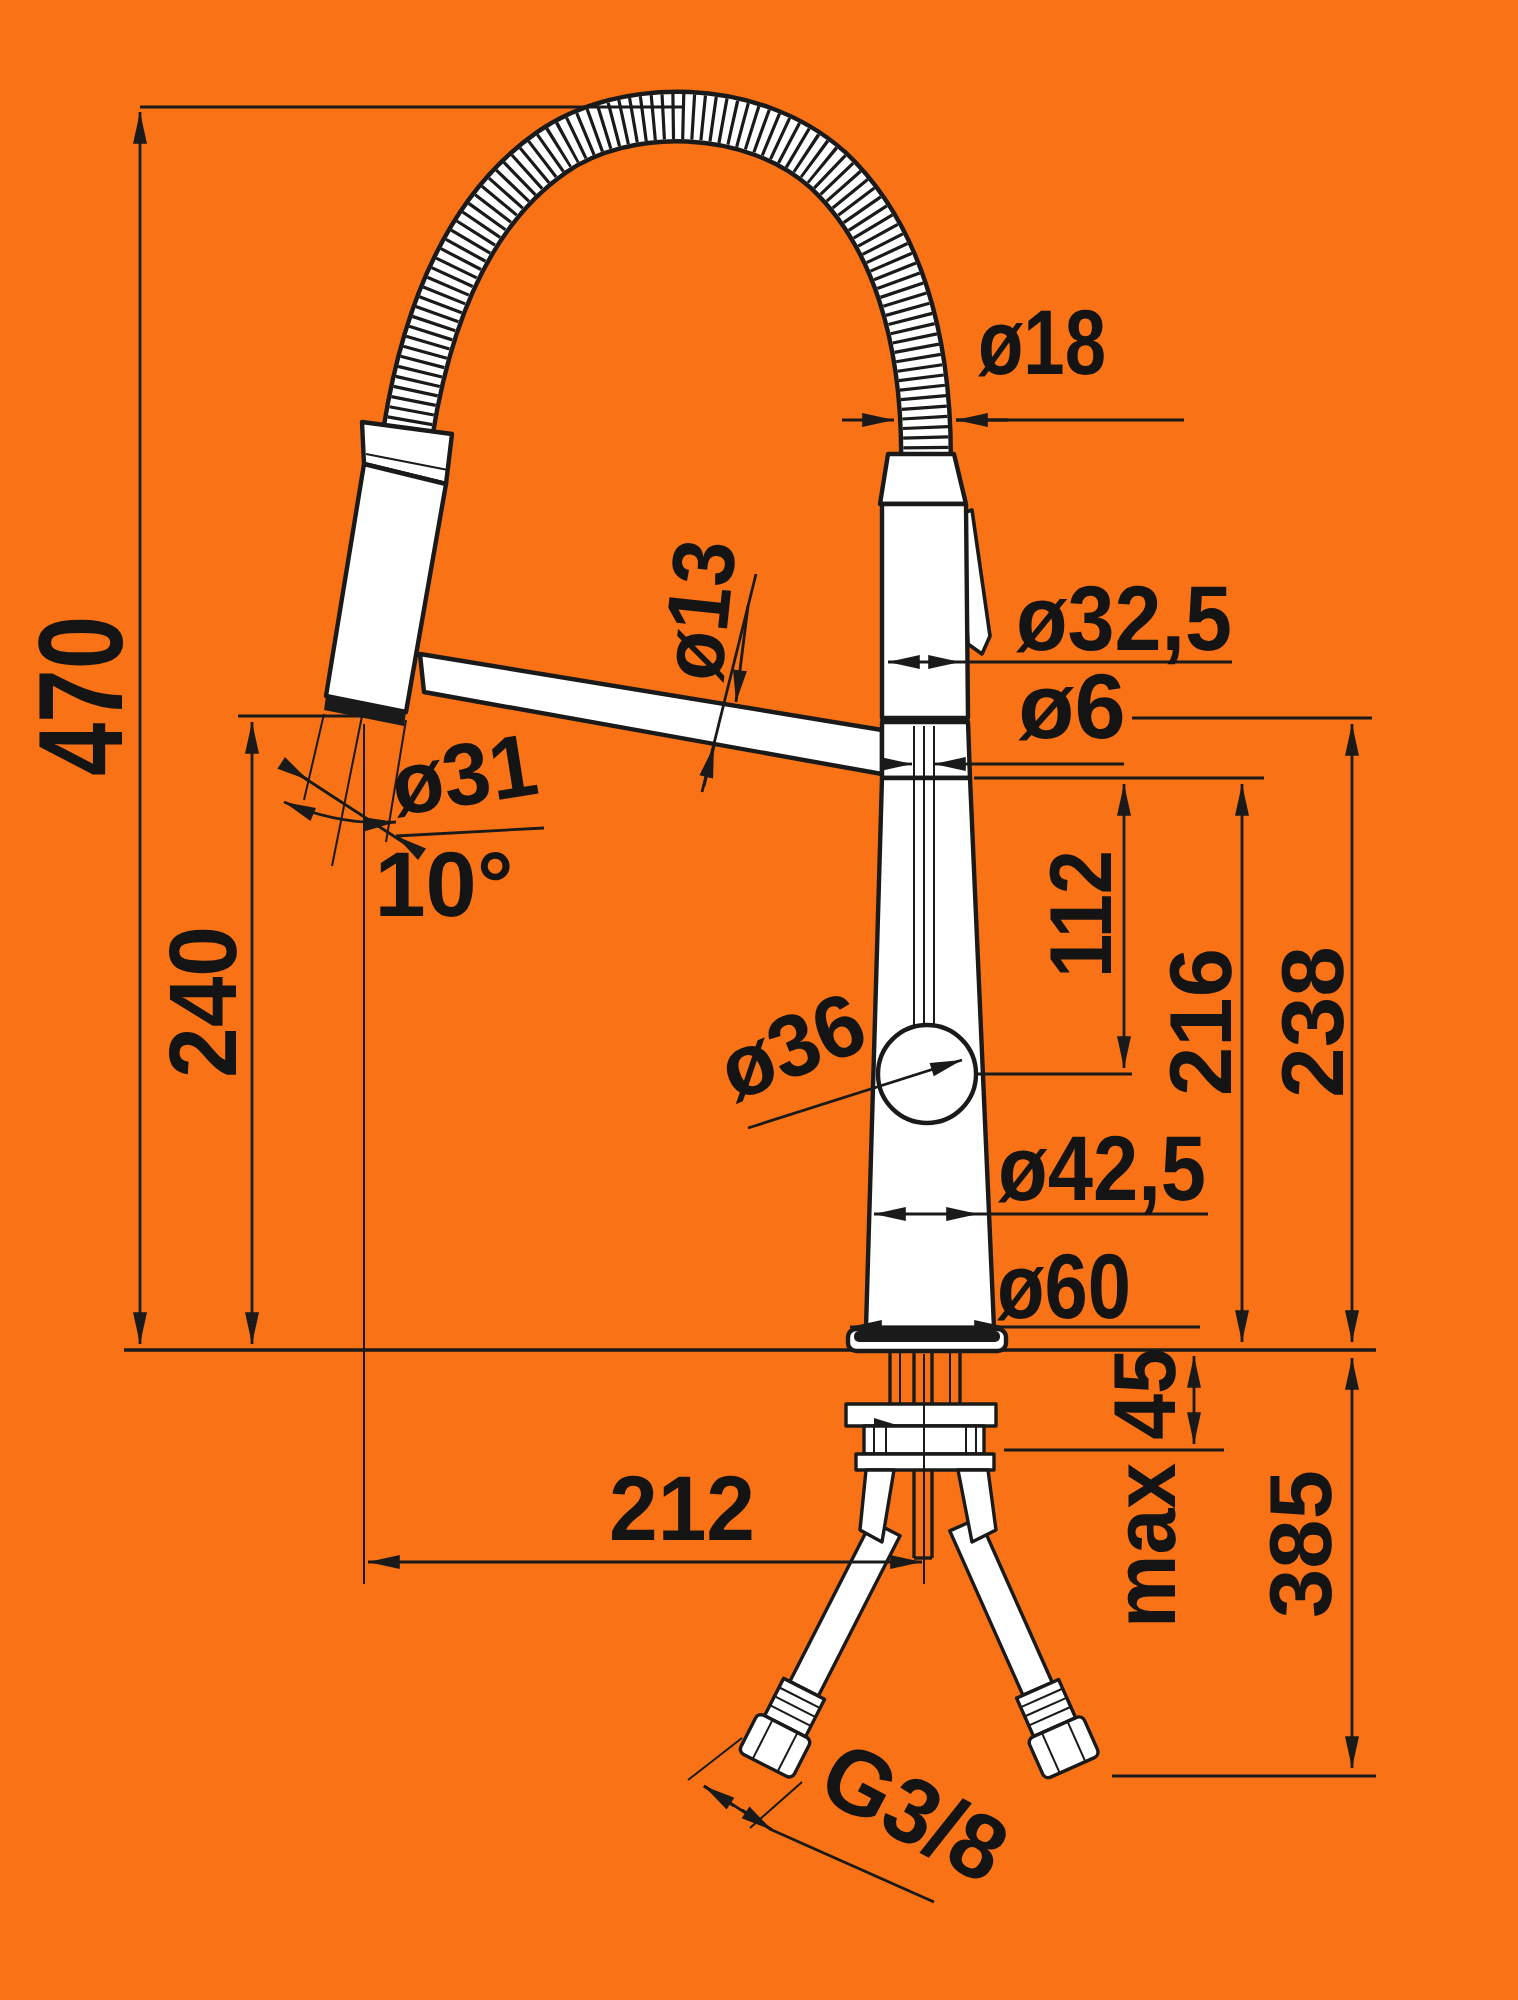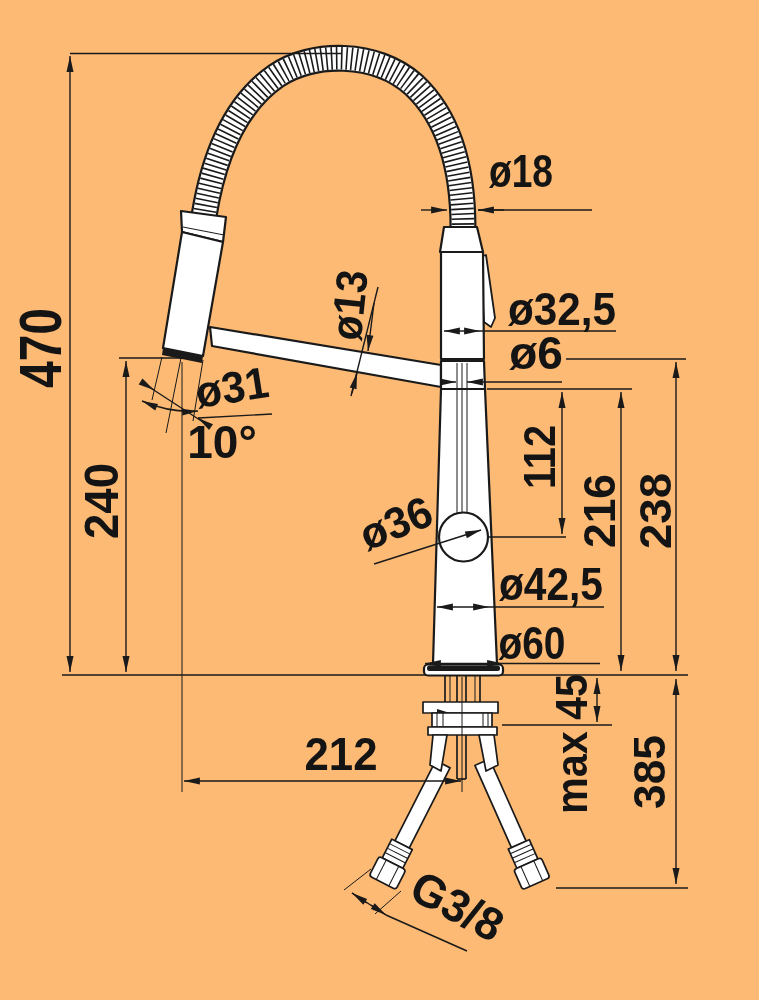--- a/index.html
+++ b/index.html
@@ -1,16 +1,16 @@
 <!DOCTYPE html>
 <html><head>
 <meta charset="utf-8">
 <style>
   html,body{margin:0;padding:0;background:#fff;}
-  .canvas{position:relative;width:759px;height:1000px;background:#fdba74;overflow:hidden;
+  .canvas{position:relative;width:759px;height:1000px;background:#f97316;overflow:hidden;
           font-family:"Liberation Sans", sans-serif;}
   svg text{font-family:"Liberation Sans", sans-serif;font-weight:bold;fill:#141414;}
   .dim{stroke:#1a1a1a;stroke-width:1.4;fill:none;}
   .dimthin{stroke:#1a1a1a;stroke-width:1;fill:none;}
   .solid{stroke:#1a1a1a;stroke-width:2.2;fill:#fff;stroke-linejoin:round;}
   .solidthin{stroke:#1a1a1a;stroke-width:1.7;fill:#fff;stroke-linejoin:round;}
   .inner{stroke:#1a1a1a;stroke-width:1;fill:none;}
   .darkfill{fill:#1a1a1a;stroke:none;}
 </style>
 </head>

